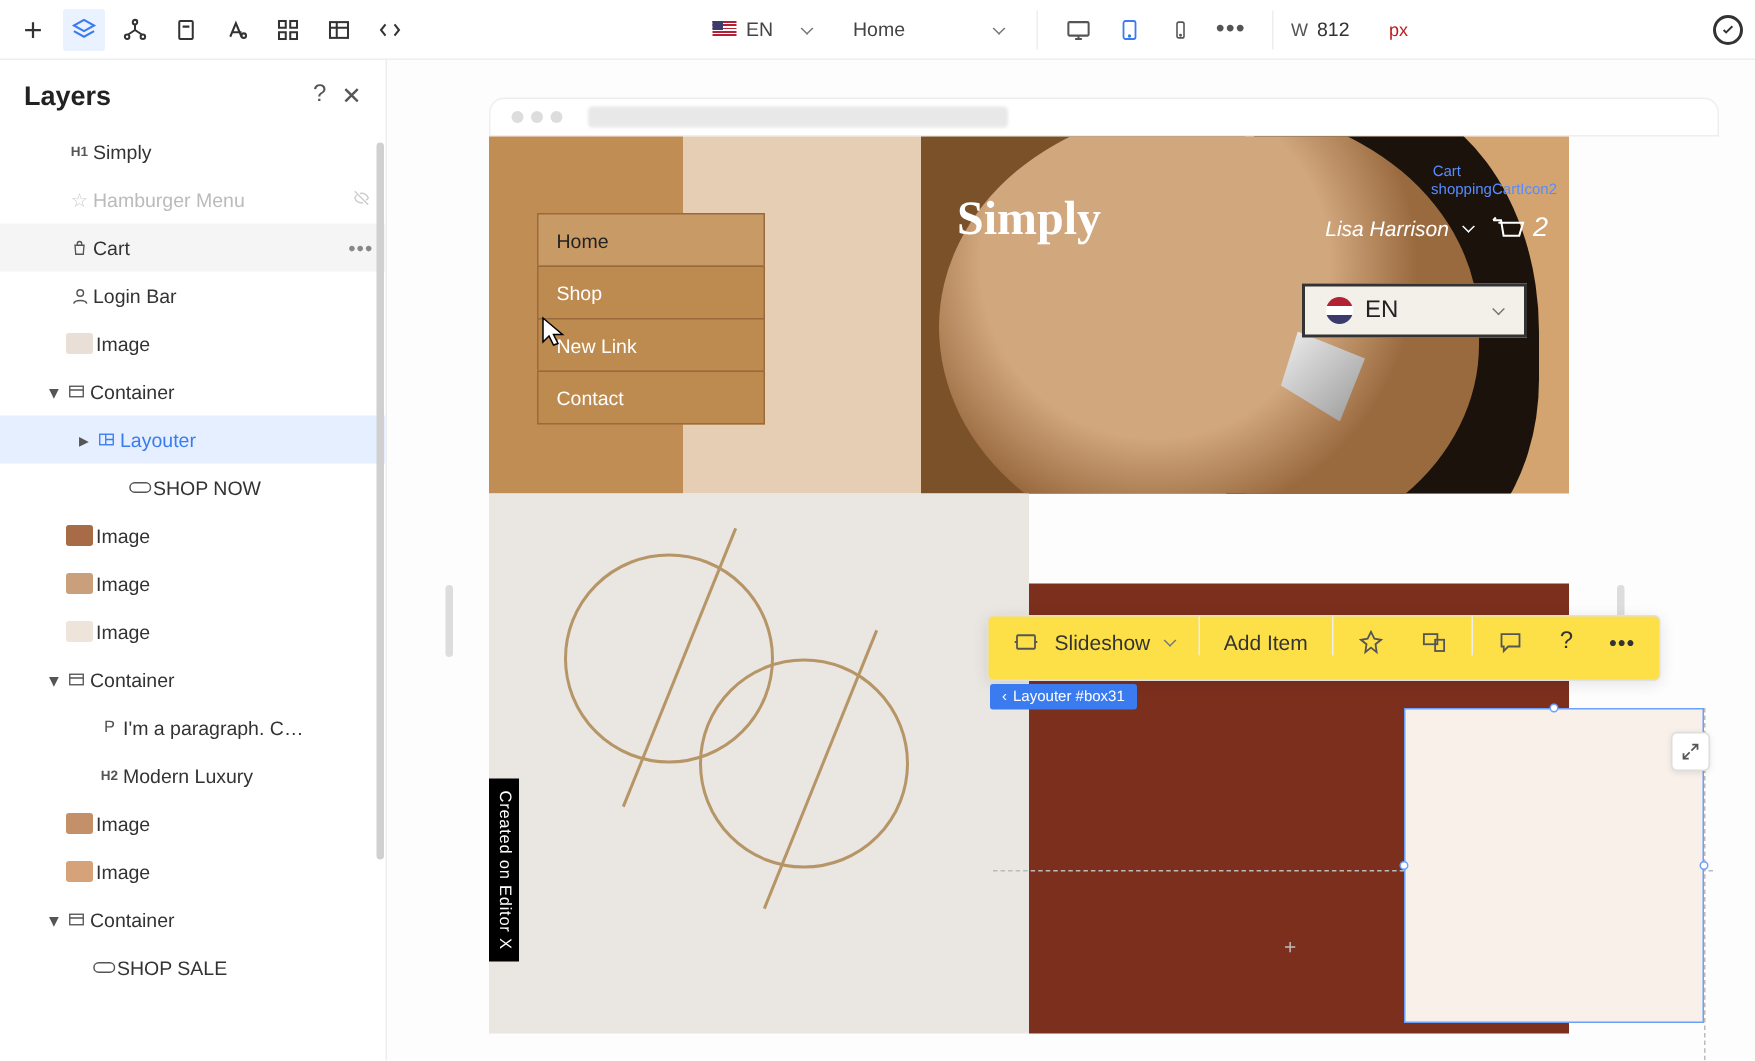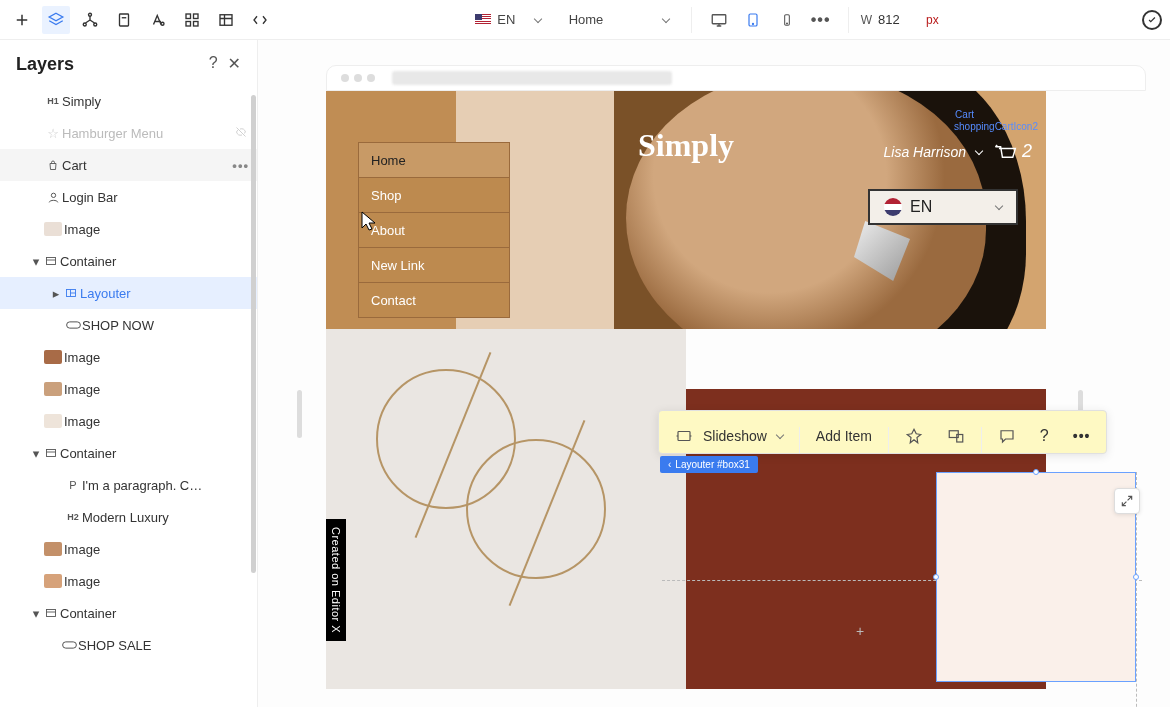--- a/index.html
+++ b/index.html
@@ -75,21 +75,21 @@
   .below{position:relative;height:360px;}
   .lbox{position:absolute;top:0;left:0;width:360px;height:360px;background:#eae6e2;}
   .rings{position:absolute;top:40px;left:50px;}
   .ring{position:absolute;width:140px;height:140px;border:2px solid #b69566;border-radius:50%;}
   .ring2{left:90px;top:70px;}
   .bar1{position:absolute;width:2px;height:200px;background:#b69566;transform:rotate(22deg);left:76px;top:-24px;}
   .bar2{position:absolute;width:2px;height:200px;background:#b69566;transform:rotate(22deg);left:170px;top:44px;}
   .rbox{position:absolute;top:60px;left:360px;width:360px;height:300px;background:#7d2f1e;}
   .tag{position:absolute;left:0;top:190px;writing-mode:vertical-rl;background:#000;color:#fff;font-size:11px;padding:8px 4px;letter-spacing:0.5px;}
   
-  .ctx-bar{position:absolute;top:370px;left:400px;display:flex;align-items:flex-end;background:#fef9c3;border:1px solid #e0e0e0;border-radius:4px;box-shadow:0 2px 10px rgba(0,0,0,0.1);height:44px;padding:0 6px;gap:4px;}
+  .ctx-bar{position:absolute;top:370px;left:400px;display:flex;align-items:flex-start;background:#fde047;border:1px solid #e0e0e0;border-radius:4px;box-shadow:0 2px 10px rgba(0,0,0,0.1);height:44px;padding:0 6px;gap:4px;}
   .ctx-item{display:flex;align-items:center;gap:6px;height:34px;padding:0 10px;font-size:14px;color:#333;border-radius:4px;}
   .ctx-sep{width:1px;height:26px;background:#eee;margin:0 2px;}
   .ctx-ico{width:18px;height:18px;color:#555;}
   .ctx-menu{display:flex;align-items:center;gap:10px;}
   .layouter-tag{position:absolute;top:416px;left:402px;background:#3a7bef;color:#fff;font-size:10px;padding:3px 8px;border-radius:2px;display:flex;align-items:center;gap:4px;}
   
   .sel-box{position:absolute;top:432px;left:678px;width:200px;height:210px;background:#faf0ea;border:1.5px solid #6aa1ff;}
   .sel-h{position:absolute;width:6px;height:6px;background:#fff;border:1.5px solid #6aa1ff;border-radius:50%;}
   .sh-t{top:-4px;left:50%;margin-left:-3px;}
   .sh-l{top:50%;left:-4px;margin-top:-3px;}
@@ -271,21 +271,21 @@
           <span class="arrow">▸</span>
           <span class="ric">
             <svg width="14" height="12" viewBox="0 0 24 24" fill="none" stroke="currentColor" stroke-width="1.8">
               <rect x="3" y="5" width="18" height="14"></rect>
               <path d="M11 5v14M11 12h10"></path>
             </svg>
           </span>
           <span class="label">Layouter</span>
           <span class="more">•••</span>
         </div>
-        <div class="row" style="padding-left: 64px;">
+        <div class="row" style="padding-left: 84px;">
           <span class="ric">
             <svg width="15" height="10" viewBox="0 0 24 12" fill="none" stroke="currentColor" stroke-width="1.6">
               <rect x="1" y="1" width="22" height="10" rx="5"></rect>
             </svg>
           </span>
           <span class="label">SHOP NOW</span>
         </div>
         <div class="row" style="padding-left: 44px;">
           <span class="thumb" style="background:#a86b47;"></span>
           <span class="label">Image</span>
@@ -371,21 +371,20 @@
               <svg class="cart-svg" viewBox="0 0 30 22" fill="none" stroke="#fff" stroke-width="1.6">
                   <path d="M4 5h6l2 12h12l3-10H8"></path>
                   <path d="M6 3l-2 2"></path>
                 </svg>
               <span style="font-size:18px;">2</span>
             </span>
           </div>
           <div class="menu" id="preview-menu">
               <div class="menu-item first">Home</div>
               <div class="menu-item">Shop</div>
-              <div class="menu-item">About</div>
               <div class="menu-item">New Link</div>
               <div class="menu-item">Contact</div>
             </div>
           <div class="lang-drop">
             <span class="fl">
                 <span style="width:18px;height:18px;border-radius:50%;background:linear-gradient(#b22234 0 33%,#fff 33% 66%,#3c3b6e 66% 100%);display:inline-block;"></span>
                 <span>EN</span>
               </span>
             <span class="chev"></span>
           </div>

